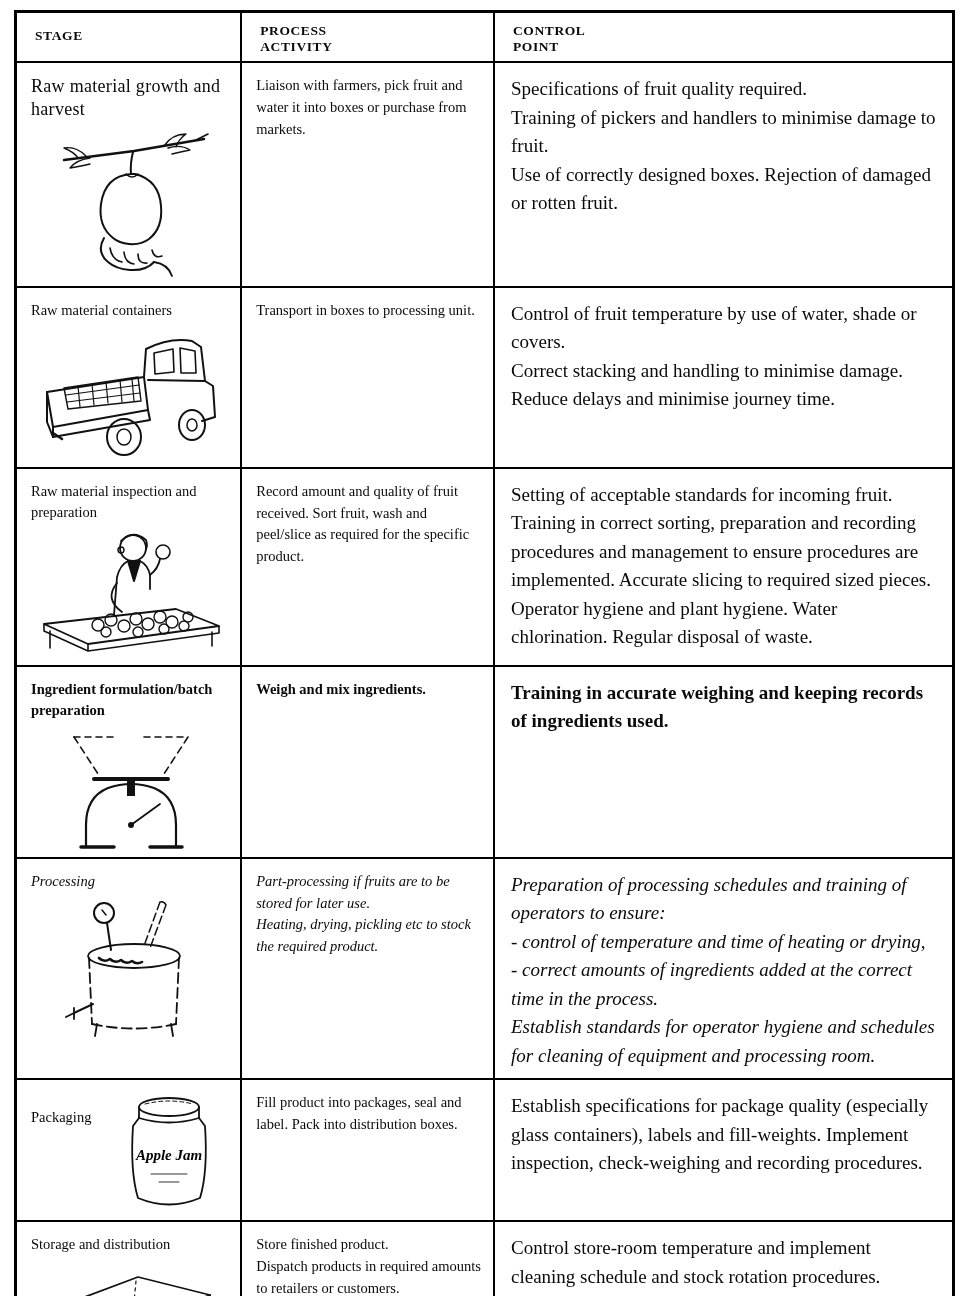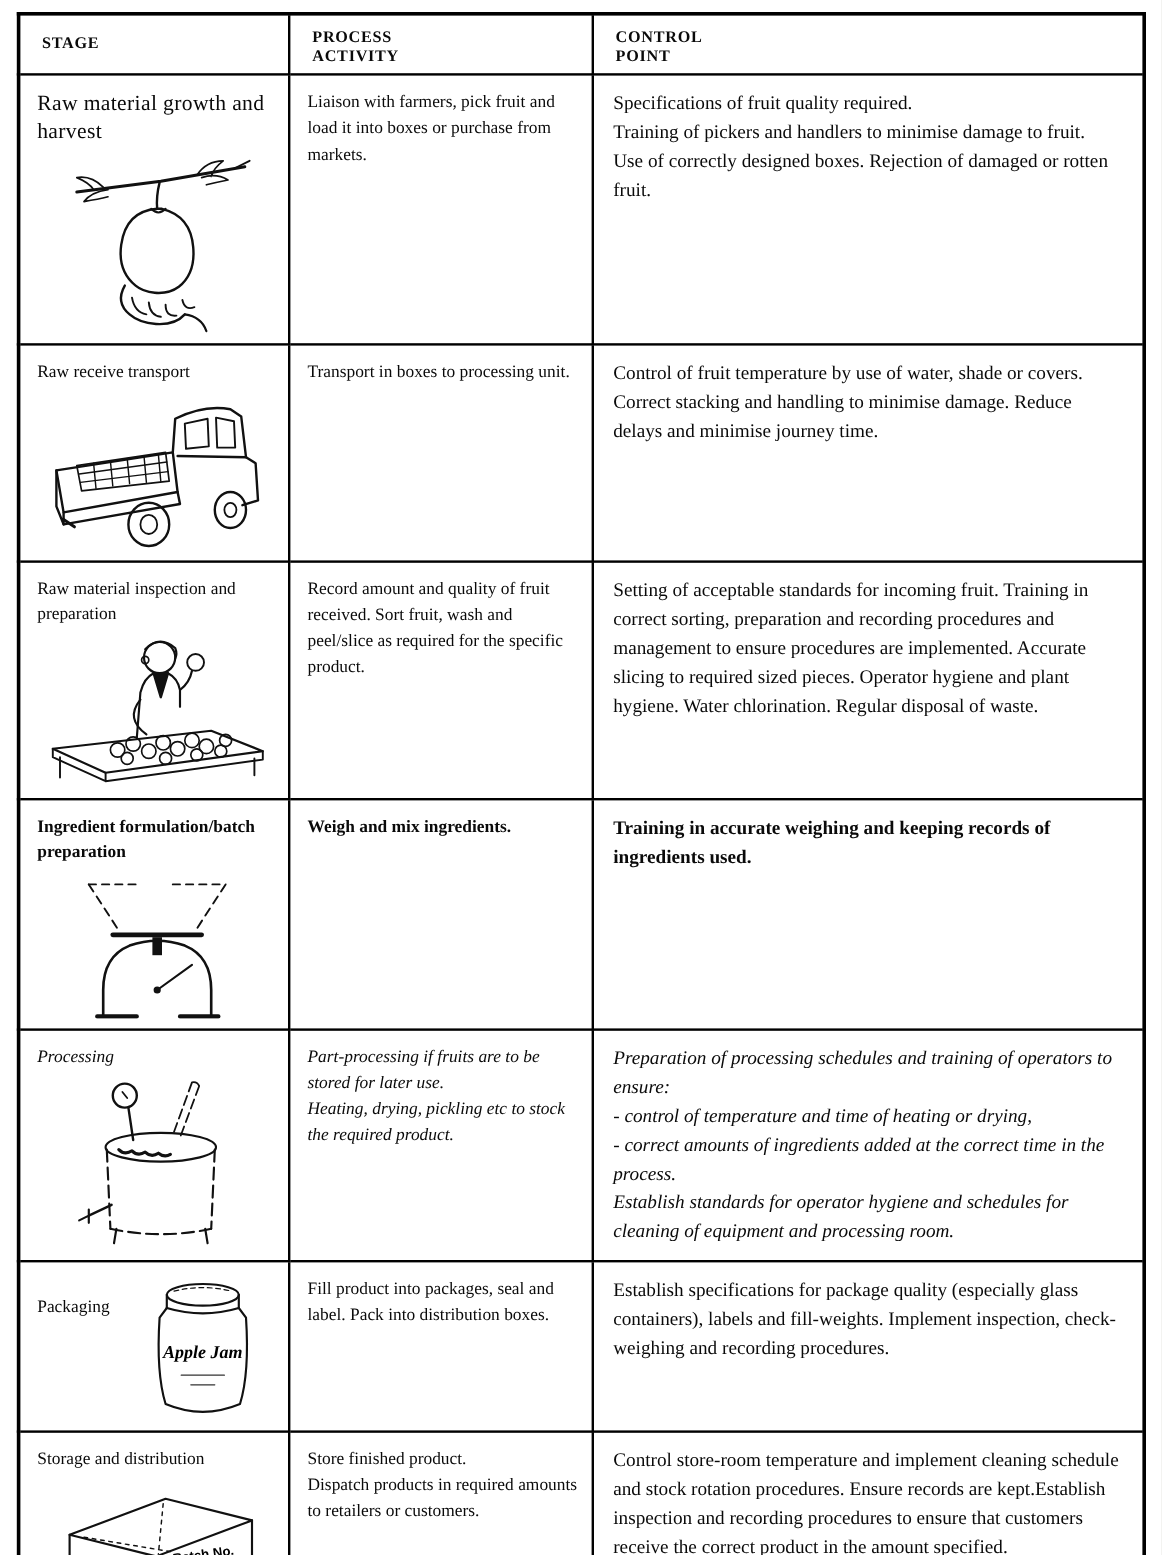--- a/index.html
+++ b/index.html
@@ -34,21 +34,21 @@
     font-weight: bold;
     font-size: 13.5px;
     letter-spacing: 0.6px;
     padding: 10px 27px 6px 18px;
     white-space: pre-line;
     height: 50px;
   }
   th.h-stage { padding-top: 15px; }
   td.stage   { padding: 12px 8px 8px 14px; font-size: 14.5px; }
   td.process { padding: 12px 12px 8px 14px; font-size: 14.5px; line-height: 1.5; white-space: pre-line; }
-  td.control { padding: 12px 16px 8px 16px; font-size: 16px; line-height: 1.5; white-space: pre-line; margin-left: 34px; }
+  td.control { padding: 12px 16px 8px 16px; font-size: 19px; line-height: 1.5; white-space: pre-line; margin-left: 34px; }
   .stage-label { font-size: 14.5px; line-height: 1.45; }
   .stage-label.big { font-size: 18px; line-height: 1.3; letter-spacing: 0.3px; }
   .illus { display: block; }
   .illus svg { display: block; stroke: #111; fill: none; stroke-width: 2; stroke-linecap: round; stroke-linejoin: round; }
   .center { margin: 4px auto 0 auto; }
   .stage-flex { display: flex; align-items: flex-start; gap: 6px; }
   .jar-wrap { margin-top: 2px; margin-left: 2px; }
   svg text { stroke: none; fill: #000; }
   .row-h1 td { height: 202px; }
   .row-h2 td { height: 170px; }
@@ -90,29 +90,29 @@
               <path d="M150,14 l12,-6" stroke-width="1.6"></path>
               <path d="M87,26 q-3,12 -2,22" stroke-width="2"></path>
               <path d="M85,48 q-26,2 -30,30 q-3,22 12,34 q6,5 16,6 q12,1 20,-5 q14,-11 12,-33 q-2,-26 -26,-32 q-2,0 -4,0 Z" stroke-width="2"></path>
               <path d="M80,48 q6,6 12,0" stroke-width="1.6"></path>
               <path d="M58,112 q-8,14 4,24 q8,7 22,8 q16,1 24,-8" stroke-width="2"></path>
               <path d="M64,122 q2,12 12,14 M78,126 q1,11 10,12 M92,128 q0,10 9,9 M106,124 q2,9 10,6" stroke-width="1.6"></path>
               <path d="M108,136 q14,2 18,14" stroke-width="1.8"></path>
             </svg>
           </span>
         </td>
-        <td class="process">Liaison with farmers, pick fruit and load it into boxes or purchase from markets.</td>
+        <td class="process">Liaison with farmers, pick fruit and water it into boxes or purchase from markets.</td>
         <td class="control">Specifications of fruit quality required.
 Training of pickers and handlers to minimise damage to fruit.
 Use of correctly designed boxes.  Rejection of damaged or rotten fruit.</td>
       </tr>
 
       <tr class="row-h2">
         <td class="stage">
-          <div class="stage-label">Raw receive transport</div>
+          <div class="stage-label">Raw material containers</div>
           <span class="illus center" style="width:196px;">
             <svg width="196" height="134" viewBox="0 0 196 134">
               <path d="M13,67 L110,52 L114,85 L19,102 Z"></path>
               <path d="M13,67 L13,97 L19,112 L19,102"></path>
               <path d="M19,112 L116,95 L114,85"></path>
               <path d="M110,52 L112,24 Q136,12 158,16 L167,22 L171,56 L114,55"></path>
               <polygon points="120,28 139,24 140,47 121,49" stroke-width="1.6"></polygon>
               <polygon points="146,23 161,26 162,48 147,48" stroke-width="1.6"></polygon>
               <path d="M171,56 L179,61 L181,92 L168,96"></path>
               <path d="M30,63 L104,52 L107,76 L34,84 Z" stroke-width="1.4"></path>

